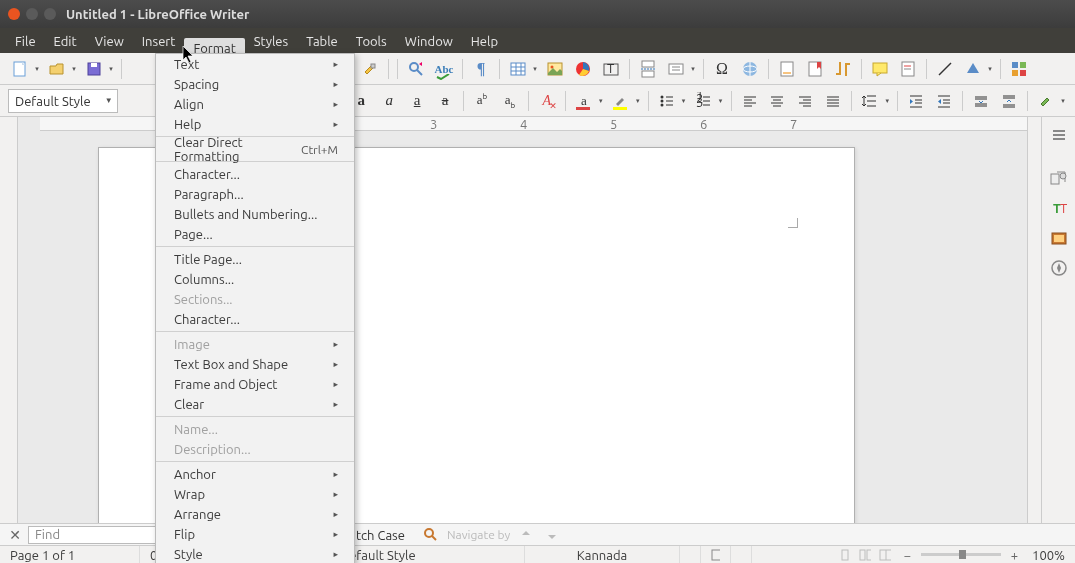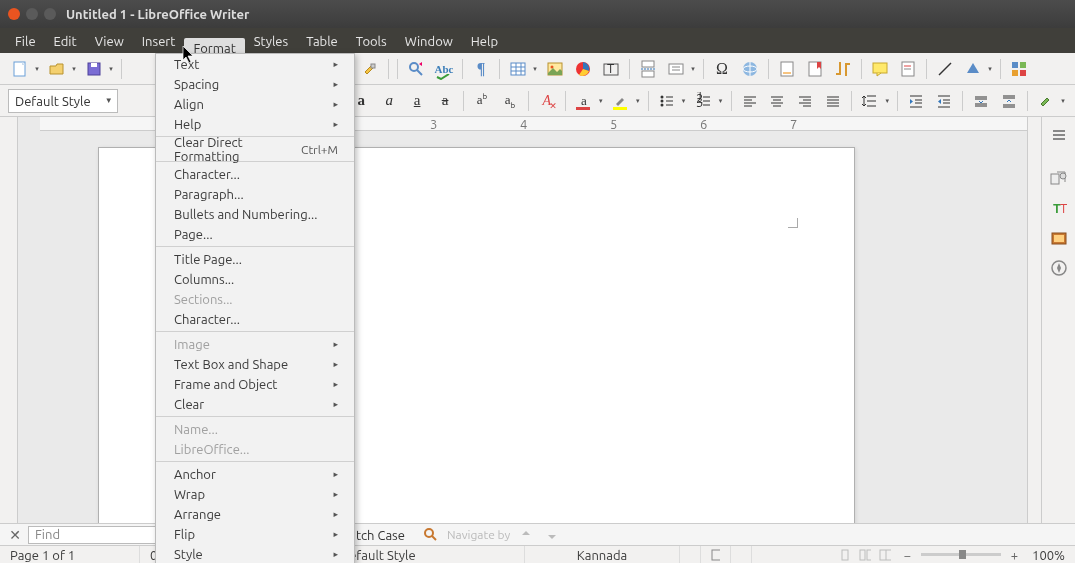--- a/index.html
+++ b/index.html
@@ -545,21 +545,21 @@
     </div>
     <div class="dd-item">
       <span>Clear</span>
       <span class="dd-arrow">▸</span>
     </div>
     <div class="dd-sep"></div>
     <div class="dd-item disabled">
       <span>Name...</span>
     </div>
     <div class="dd-item disabled">
-      <span>LibreOffice...</span>
+      <span>Description...</span>
     </div>
     <div class="dd-sep"></div>
     <div class="dd-item">
       <span>Anchor</span>
       <span class="dd-arrow">▸</span>
     </div>
     <div class="dd-item">
       <span>Wrap</span>
       <span class="dd-arrow">▸</span>
     </div>

